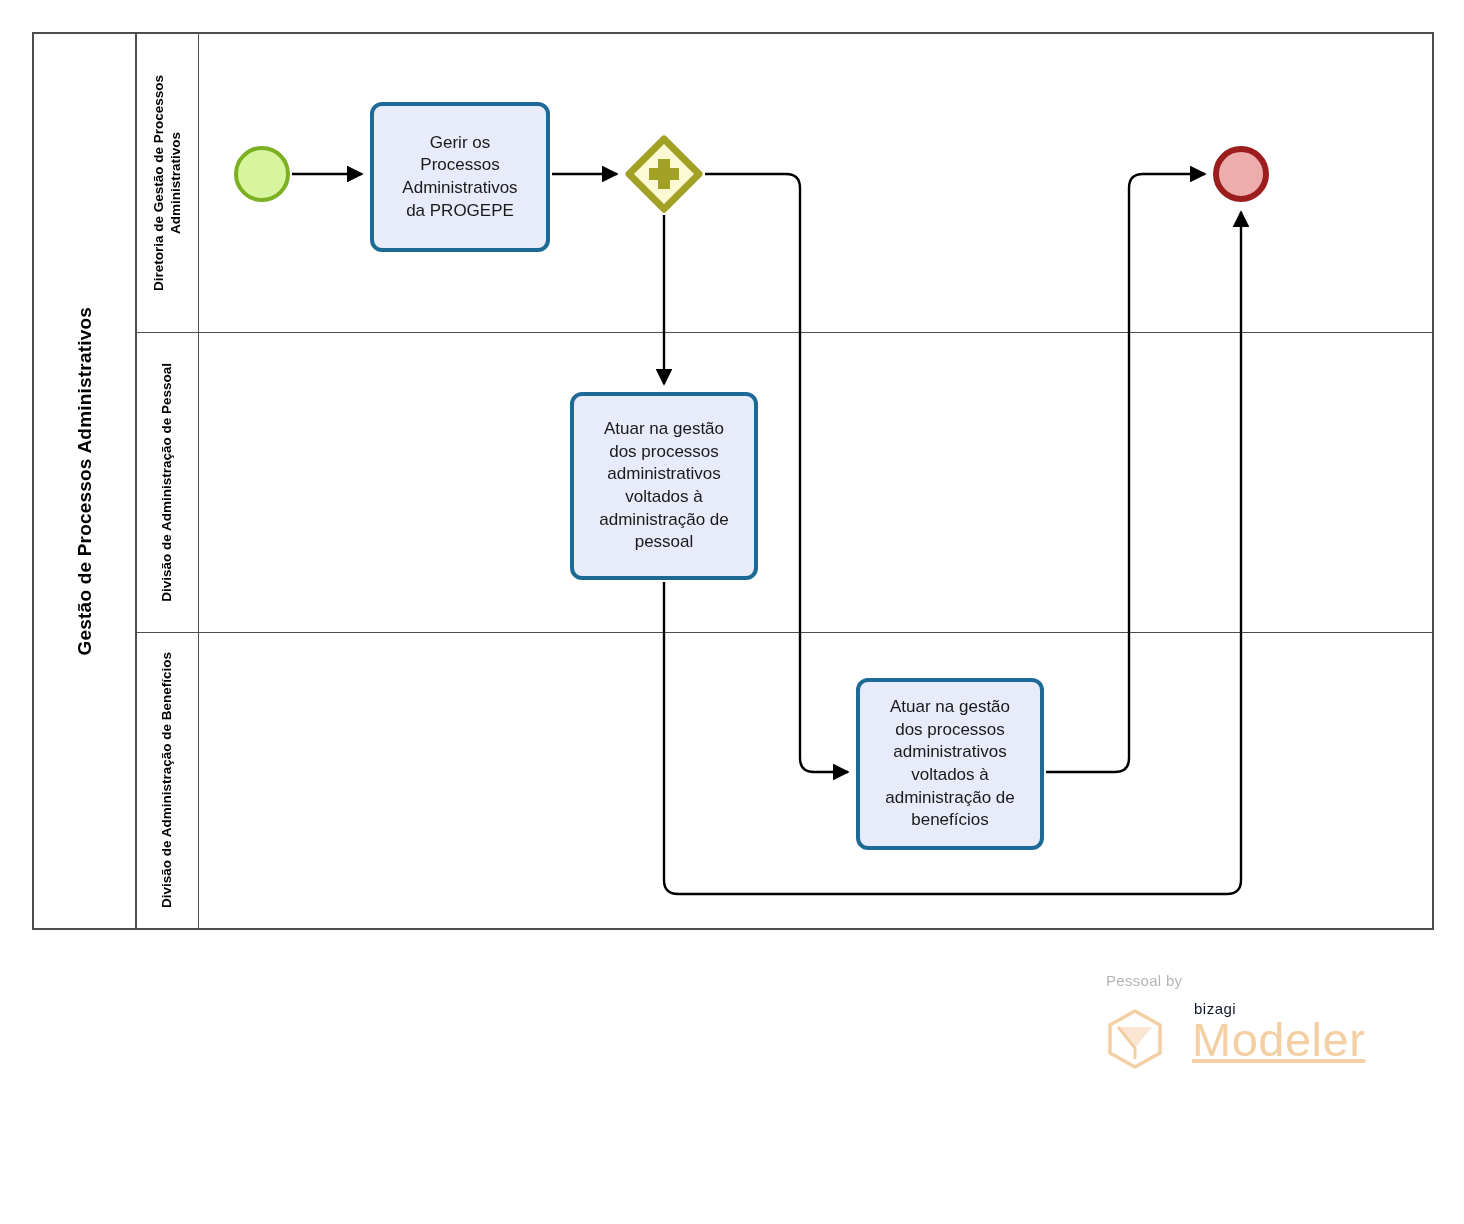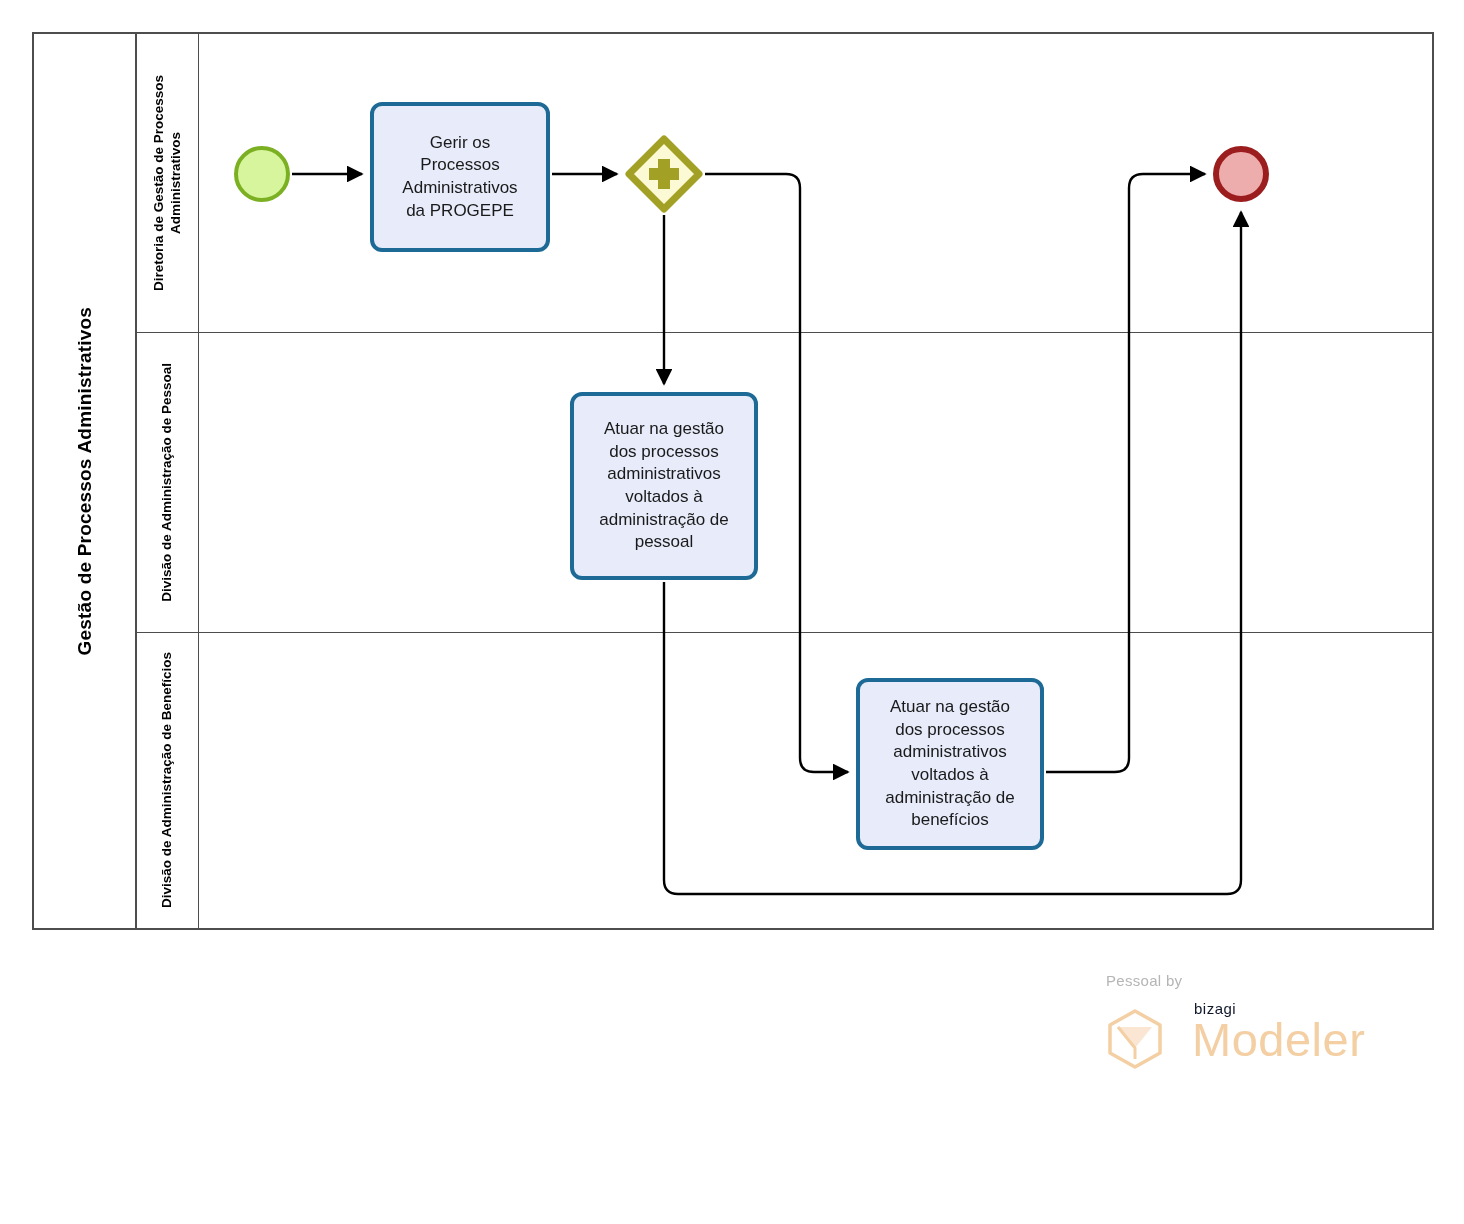--- a/index.html
+++ b/index.html
@@ -164,20 +164,21 @@
     color: #0f172a;
     letter-spacing: .5px;
   }
   .wm-modeler {
     position: absolute;
     left: 88px; top: 44px;
     font-size: 47px;
     color: #f3cfa3;
     letter-spacing: .5px;
     line-height: 1;
+    text-decoration: underline;
   }
   .wm-mark {
     position: absolute;
     left: 2px; top: 36px;
     width: 58px; height: 62px;
   }
 </style>
 </head>
 <body>
 

